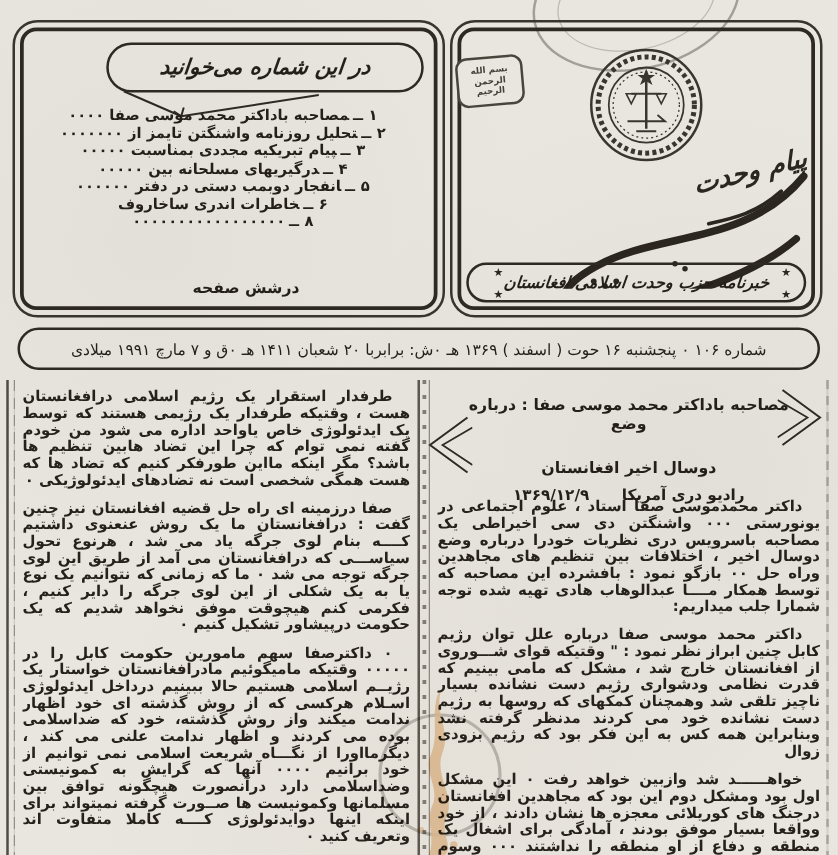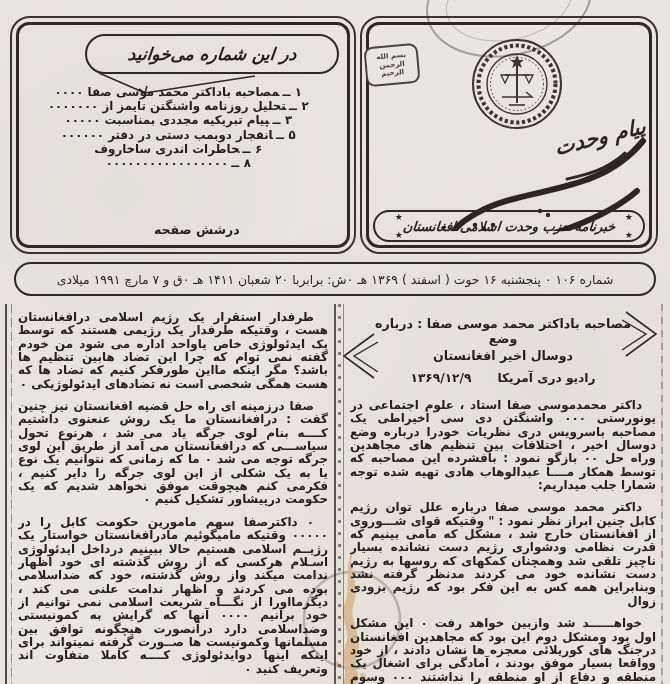--- a/index.html
+++ b/index.html
@@ -71,21 +71,21 @@
     position:absolute;left:14px;top:262px;width:642px;height:34px;
     border:2.5px solid #2e2a23;border-radius:17px;
     display:flex;align-items:center;justify-content:center;
     direction:rtl;font-size:12.4px;font-weight:400;letter-spacing:.2px;
   }
   
   .body-text{direction:rtl;text-align:justify;font-size:11.9px;line-height:13.35px;font-weight:600;color:#26221b;}
   .body-text p{margin:0 0 9px 0;text-indent:14px;}
   .col-left{position:absolute;left:18px;top:311px;width:310px;height:373px;overflow:hidden;}
   .headline{position:absolute;left:360px;top:316px;width:286px;direction:rtl;text-align:center;font-weight:700;}
-  .headline .h1{font-size:12.6px;margin-bottom:2px;}
+  .headline .h1{font-size:12.6px;margin-bottom:20px;}
   .headline .h2{font-size:12.6px;margin-bottom:8px;}
   .headline .h3{display:flex;justify-content:center;gap:26px;font-size:12.2px;direction:rtl;}
   .col-right{position:absolute;left:350px;top:399px;width:306px;height:285px;overflow:hidden;}
   
   .vline{position:absolute;top:304px;height:380px;}
   .div-a{left:334px;width:2px;background:rgba(52,47,40,.78);}
   .div-b{left:343px;width:1px;background:rgba(52,47,40,.5);}
   .div-marks{left:337.5px;width:3px;background:repeating-linear-gradient(180deg, rgba(45,40,33,.55) 0 3px, transparent 3px 12px);}
   .edge-l1{left:5px;width:2px;background:rgba(40,36,30,.8);}
   .edge-l2{left:11px;width:1px;background:repeating-linear-gradient(180deg, rgba(40,36,30,.45) 0 9px, rgba(40,36,30,.15) 9px 14px);}
@@ -112,20 +112,21 @@
         <path d="M62,20 L68,24 L70,17" fill="none" stroke="#2e2a23" stroke-width="1.6"></path>
       </svg>
       <div class="toc-list">
 
           <p class="toc-item"><span class="num">۱</span><span class="dash">ــ</span><span>مصاحبه باداکتر محمد موسی صفا ۰۰۰۰</span></p>
 
           <p class="toc-item"><span class="num">۲</span><span class="dash">ــ</span><span>تحلیل روزنامه واشنگتن تایمز از ۰۰۰۰۰۰۰</span></p>
 
           <p class="toc-item"><span class="num">۳</span><span class="dash">ــ</span><span>پیام تبریکیه مجددی بمناسبت ۰۰۰۰۰</span></p>
 
+          <p class="toc-item"><span class="num">۴</span><span class="dash">ــ</span><span>درگیریهای مسلحانه بین ۰۰۰۰۰</span></p>
 
           <p class="toc-item"><span class="num">۵</span><span class="dash">ــ</span><span>انفجار دوبمب دستی در دفتر ۰۰۰۰۰۰</span></p>
 
           <p class="toc-item"><span class="num">۶</span><span class="dash">ــ</span><span>خاطرات اندری ساخاروف</span></p>
 
 
           <p class="toc-item"><span class="num">۸</span><span class="dash">ــ</span><span>۰۰۰۰۰۰۰۰۰۰۰۰۰۰۰۰۰</span></p>
         </div>
       <div class="toc-footer">درشش صفحه</div>
     </div>

